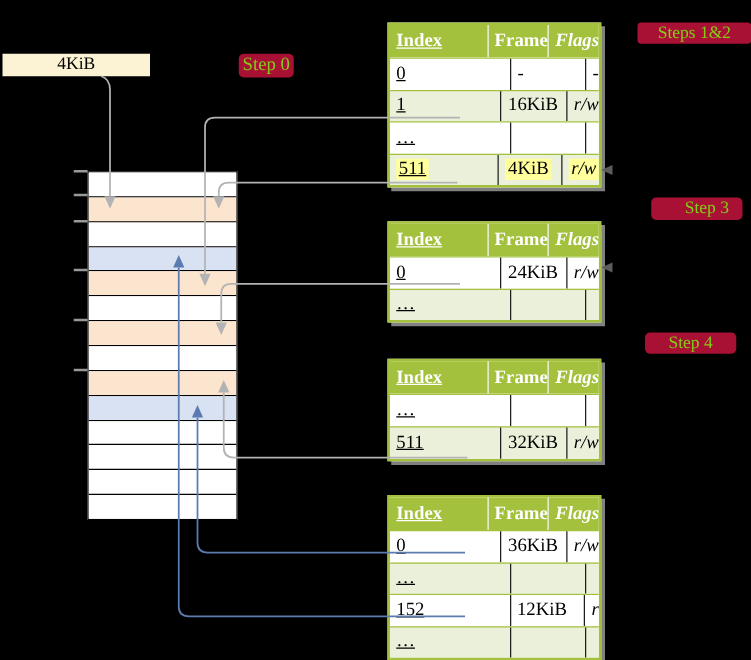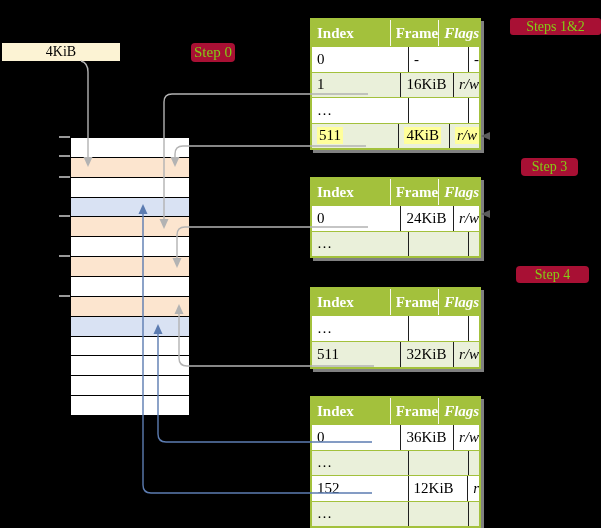--- a/index.html
+++ b/index.html
@@ -14,21 +14,21 @@
     background:var(--label-cream); color:#000; text-align:center;
     line-height:18px; font-size:14px;
   }
   
   .badge {
     position:absolute; background:var(--badge-red); color:#84cc16;
     text-align:center; border-radius:4px; font-size:14px;
   }
   #badge-step0   { left:191px; top:43px;  width:44px; height:19px; line-height:19px; font-size:15px; }
   #badge-steps12 { left:510px; top:18px;  width:91px; height:17px; line-height:17px; border-radius:3px; }
-  #badge-step3   { left:521px; top:158px; width:57px; height:18px; line-height:18px; }
+  #badge-step3   { left:521px; top:158px; width:57px; height:18px; line-height:18px;padding-left:16px; }
   #badge-step4   { left:516px; top:266px; width:73px; height:17px; line-height:17px; }
   
   #memory {
     position:absolute; left:70px; top:137px; width:120px; height:279px;
     box-sizing:border-box; border:1.5px solid #000; background:#fff;
     display:flex; flex-direction:column;
   }
   .mrow { flex:1; border-bottom:1.5px solid #000; }
   .mrow:last-child { border-bottom:none; }
   .mrow.white  { background:#ffffff; }
@@ -48,21 +48,21 @@
   #ptable-3 { top:396px; height:132px; }
   .hdr { height:26px; min-height:26px; background:var(--hdr-green); display:flex; }
   .hdr .cell { color:#fff; font-weight:bold; font-size:15px; }
   .hdr .cell + .cell { border-left:1.5px solid #f8f8ef; }
   .row { flex:1; display:flex; border-top:1.2px solid var(--hdr-green); }
   .row.white { background:#fff; }
   .row.green { background:var(--row-green); }
   .row .cell { color:#000; font-size:15px; }
   .row .cell + .cell { border-left:1px solid #1f1f1f; }
   .cell { box-sizing:border-box; padding-left:5px; display:flex; align-items:center; }
-  .c0 { width:60px; } .c1 { width:60px;margin-left:36px; } .c2 { flex:1;font-style:italic; }
+  .c0 { width:60px;text-decoration:underline; } .c1 { width:60px;margin-left:36px; } .c2 { flex:1;font-style:italic; }
   .hl { background:var(--hl-yellow); padding:0 2px; }
   
   #wires { position:absolute; left:0; top:0; z-index:5; pointer-events:none; }
   .garr { stroke:var(--arrow-gray); stroke-width:1.4; fill:none; }
   .ghead { fill:var(--arrow-gray); }
   .barr { stroke:var(--arrow-blue); stroke-width:1.4; fill:none; }
   .bhead { fill:var(--arrow-blue); }
   .dhead { fill:#5c5c5c; }
 </style>
 </head>

